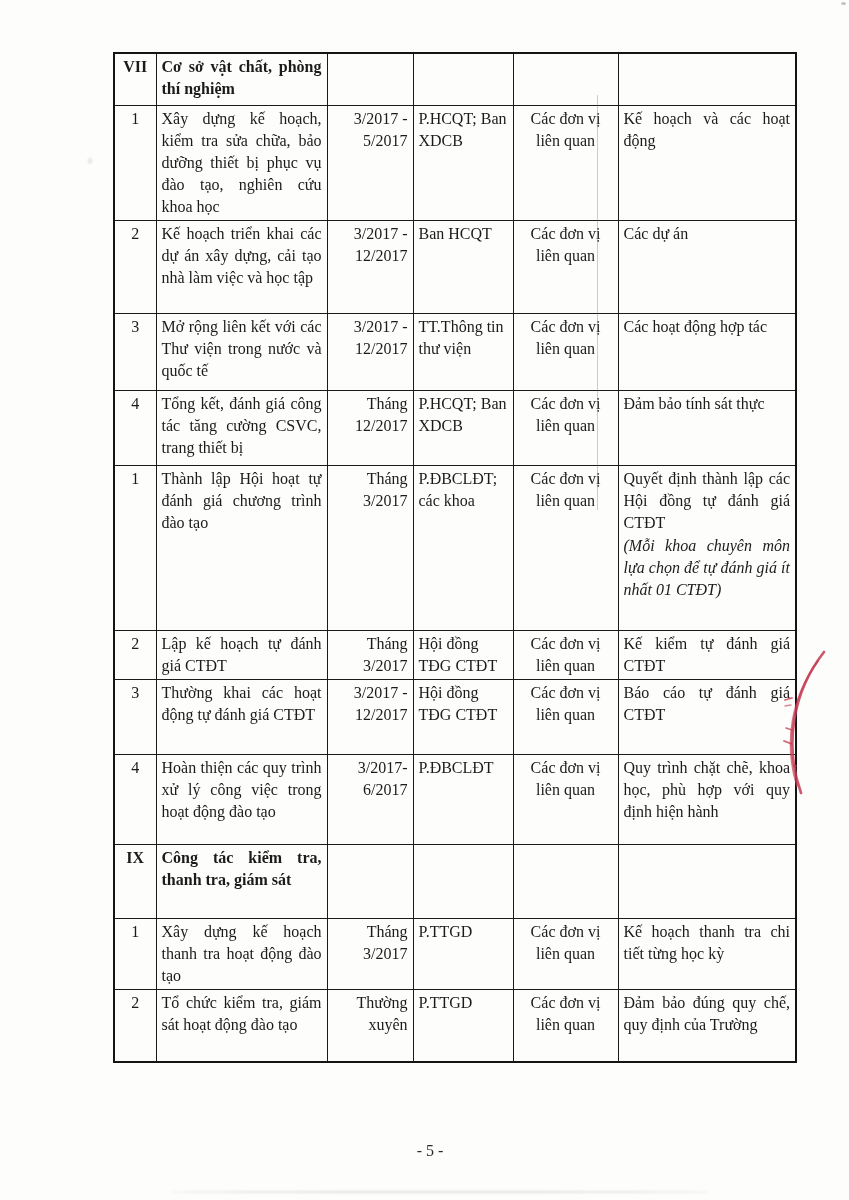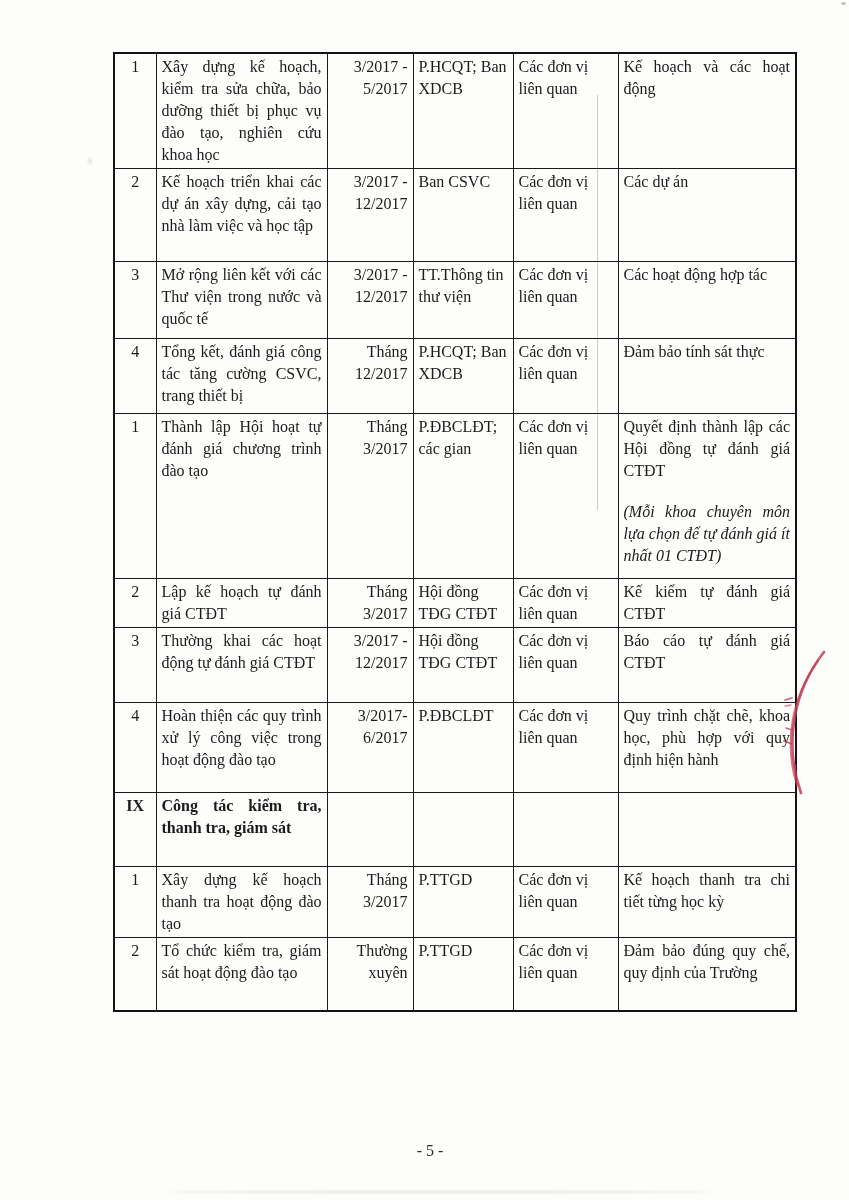--- a/index.html
+++ b/index.html
@@ -25,24 +25,24 @@
     font-weight:normal;
     overflow:hidden;
   }
   .sched th {
     text-align:center; vertical-align:middle; padding:2px 3px;
   }
   .c-stt { text-align:center; }
   .c-nd  { text-align:justify; }
   .c-tg  { text-align:right; }
   .c-ct  { text-align:left; }
-  .c-ph  { }
+  .c-ph  { text-align:center; }
   .c-yc  { text-align:justify; }
   tr.section td { font-weight:bold; }
-  .note { font-style:italic; margin-top:19px; }
+  .note { font-style:italic; margin-top:1px; }
   .page-number {
     position:absolute; top:1142px; left:130px; width:600px;
     text-align:center; font-size:16px; color:#2a2a2a;
   }
   
   .scan-line {
     position:absolute; left:597px; top:95px; width:1px; height:415px;
     background:rgba(105,105,105,.32);
   }
   .bottom-smudge {
@@ -68,35 +68,43 @@
     <colgroup>
       <col style="width:42px">
         <col style="width:171px">
         <col style="width:86px">
       <col style="width:100px">
         <col style="width:105px">
         <col style="width:178px">
     </colgroup>
     <tbody>
 
+    <tr class="section" style="height:52px">
+      <td class="c-stt">VII</td>
+      <td class="c-nd">Cơ sở vật chất, phòng thí nghiệm</td>
+      <td class="c-tg"></td>
+      <td class="c-ct"></td>
+      <td class="c-ph"></td>
+      <td class="c-yc"></td>
+    </tr>
 
     <tr style="height:112px">
       <td class="c-stt">1</td>
       <td class="c-nd">Xây dựng kế hoạch, kiểm tra sửa chữa, bảo dưỡng thiết bị phục vụ đào tạo, nghiên cứu khoa học</td>
       <td class="c-tg">3/2017 - 5/2017</td>
       <td class="c-ct">P.HCQT; Ban XDCB</td>
       <td class="c-ph">Các đơn vị liên quan</td>
       <td class="c-yc">Kế hoạch và các hoạt động</td>
     </tr>
 
     <tr style="height:93px">
       <td class="c-stt">2</td>
       <td class="c-nd">Kế hoạch triển khai các dự án xây dựng, cải tạo nhà làm việc và học tập</td>
       <td class="c-tg">3/2017 - 12/2017</td>
-      <td class="c-ct">Ban CSVC</td>
+      <td class="c-ct">Ban HCQT</td>
       <td class="c-ph">Các đơn vị liên quan</td>
       <td class="c-yc">Các dự án</td>
     </tr>
 
     <tr style="height:77px">
       <td class="c-stt">3</td>
       <td class="c-nd">Mở rộng liên kết với các Thư viện trong nước và quốc tế</td>
       <td class="c-tg">3/2017 - 12/2017</td>
       <td class="c-ct">TT.Thông tin thư viện</td>
       <td class="c-ph">Các đơn vị liên quan</td>
@@ -110,21 +118,21 @@
       <td class="c-ct">P.HCQT; Ban XDCB</td>
       <td class="c-ph">Các đơn vị liên quan</td>
       <td class="c-yc">Đảm bảo tính sát thực</td>
     </tr>
 
 
     <tr style="height:165px">
       <td class="c-stt">1</td>
       <td class="c-nd">Thành lập Hội hoạt tự đánh giá chương trình đào tạo</td>
       <td class="c-tg">Tháng 3/2017</td>
-      <td class="c-ct">P.ĐBCLĐT; các gian</td>
+      <td class="c-ct">P.ĐBCLĐT; các khoa</td>
       <td class="c-ph">Các đơn vị liên quan</td>
       <td class="c-yc">
         <div>Quyết định thành lập các Hội đồng tự đánh giá CTĐT</div>
         <div class="note">(Mỗi khoa chuyên môn lựa chọn để tự đánh giá ít nhất 01 CTĐT)</div>
       </td>
     </tr>
 
     <tr style="height:47px">
       <td class="c-stt">2</td>
       <td class="c-nd">Lập kế hoạch tự đánh giá CTĐT</td>

